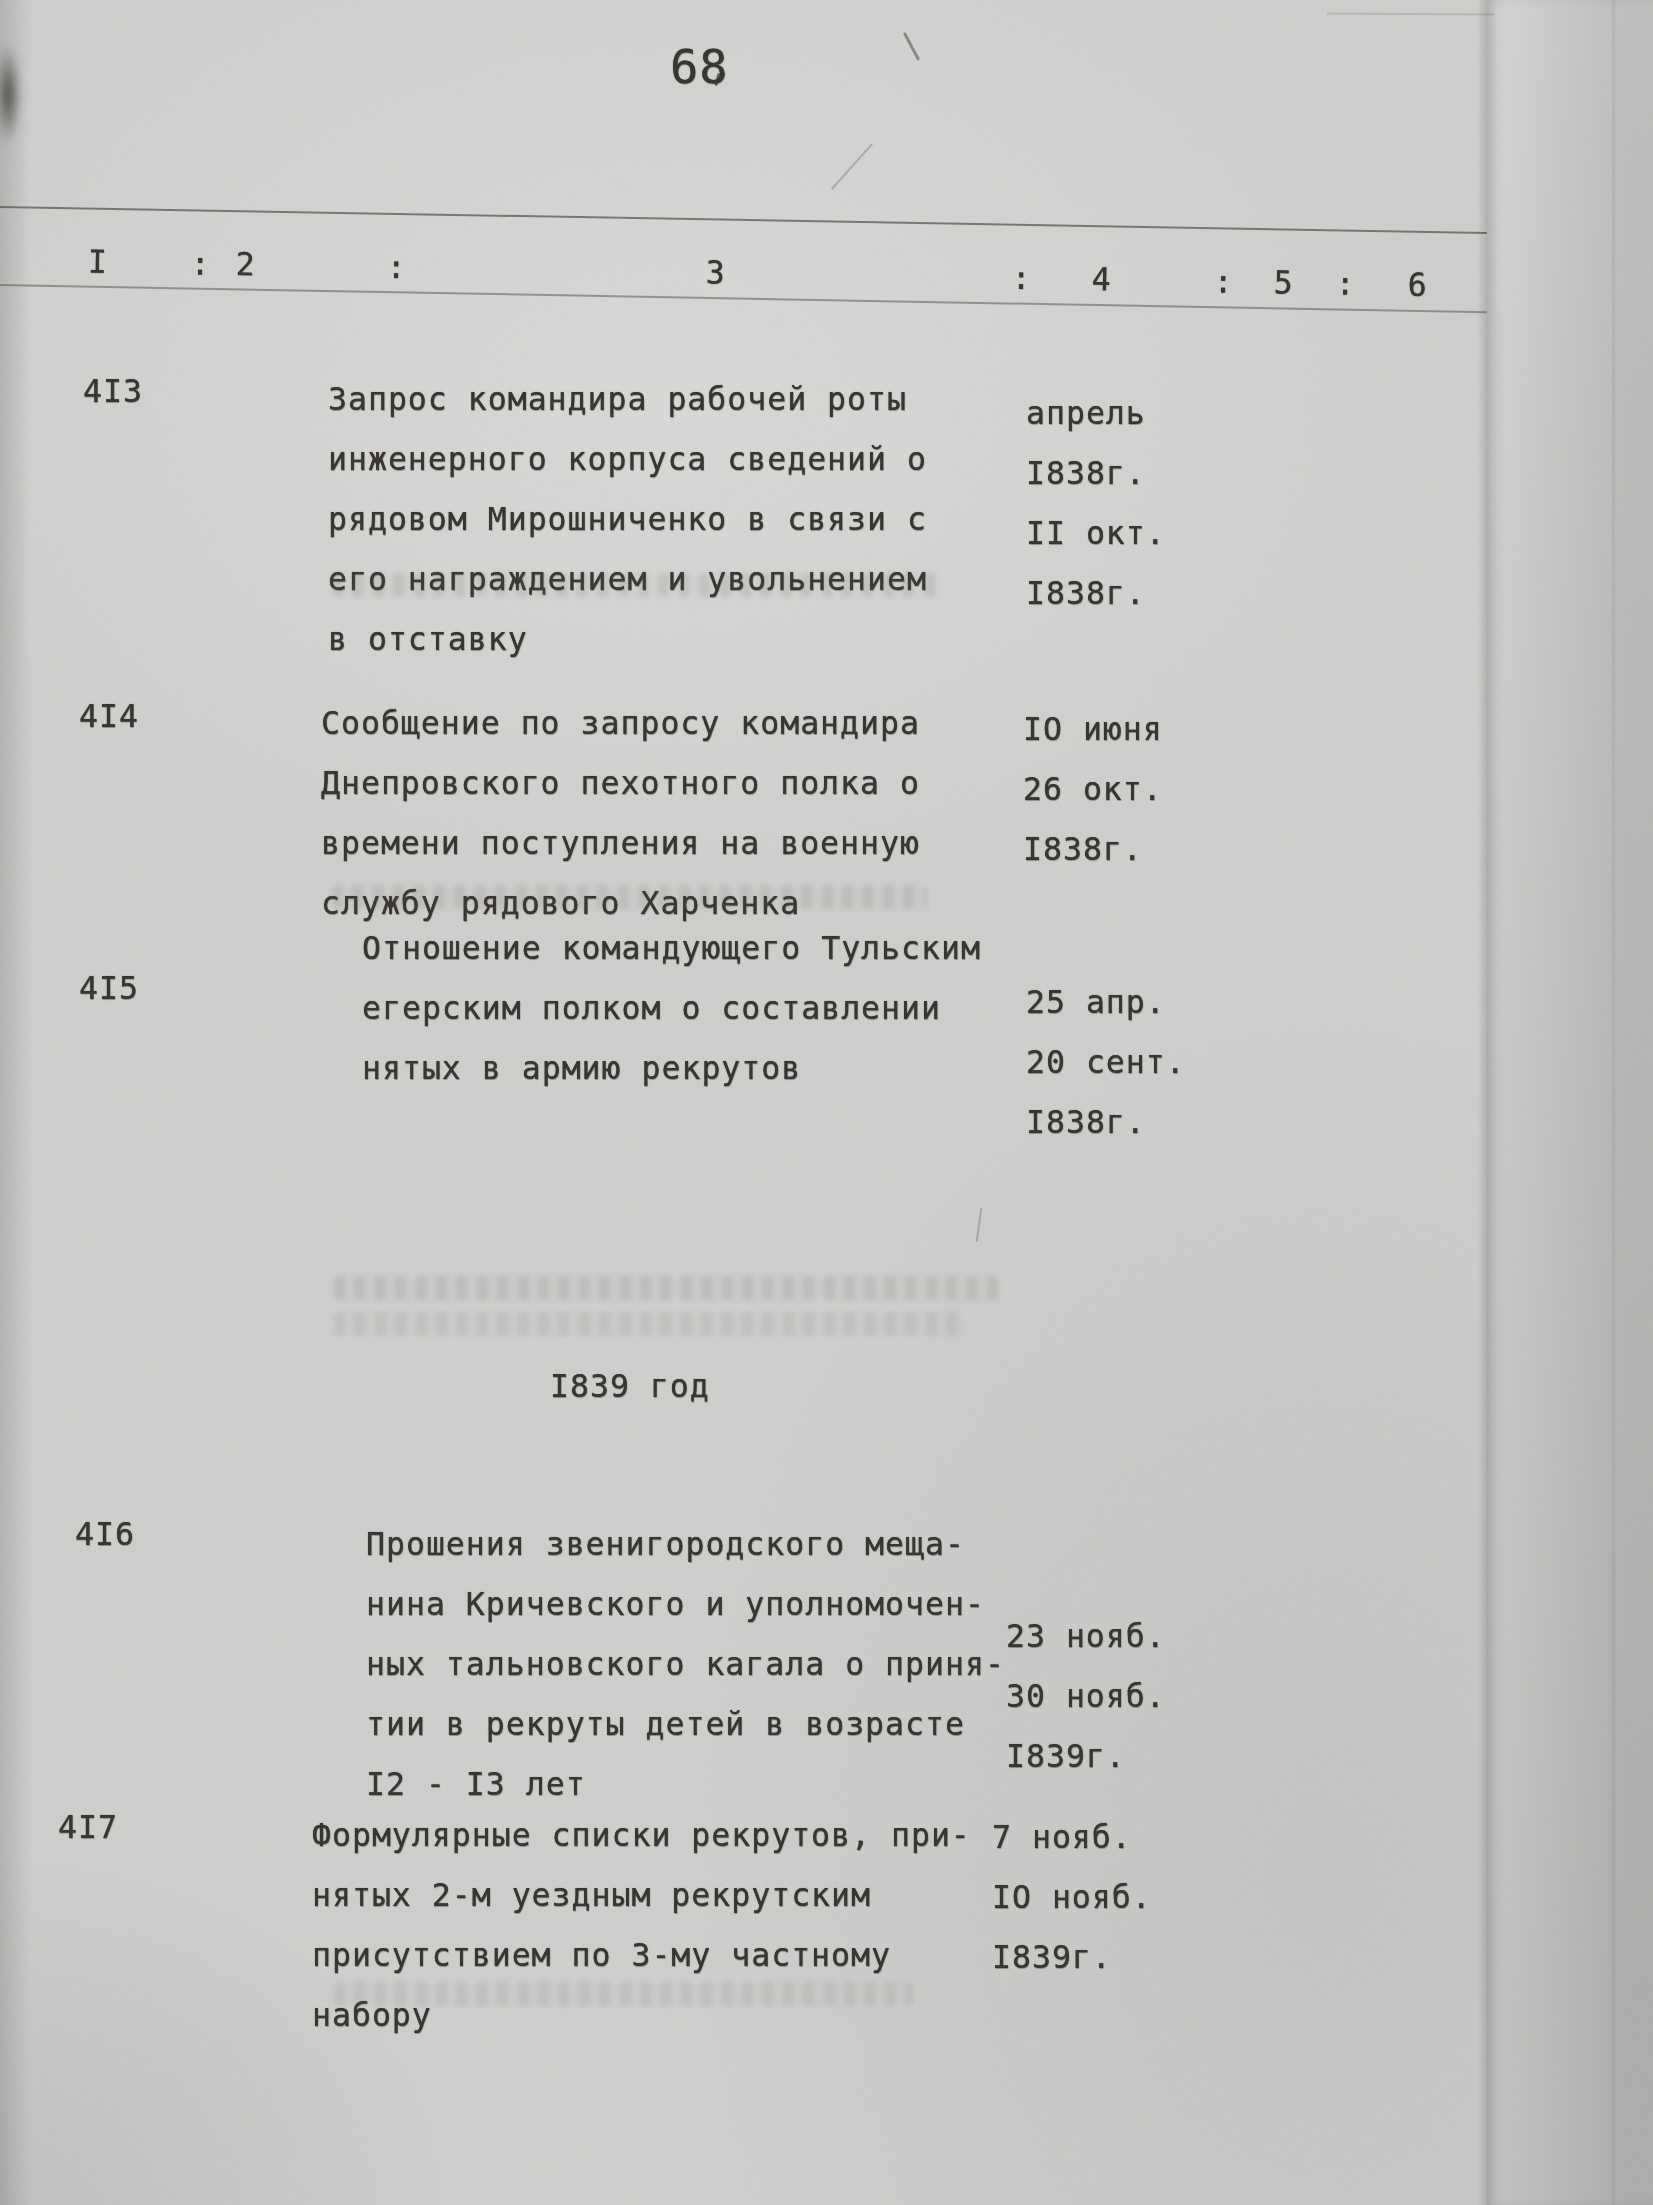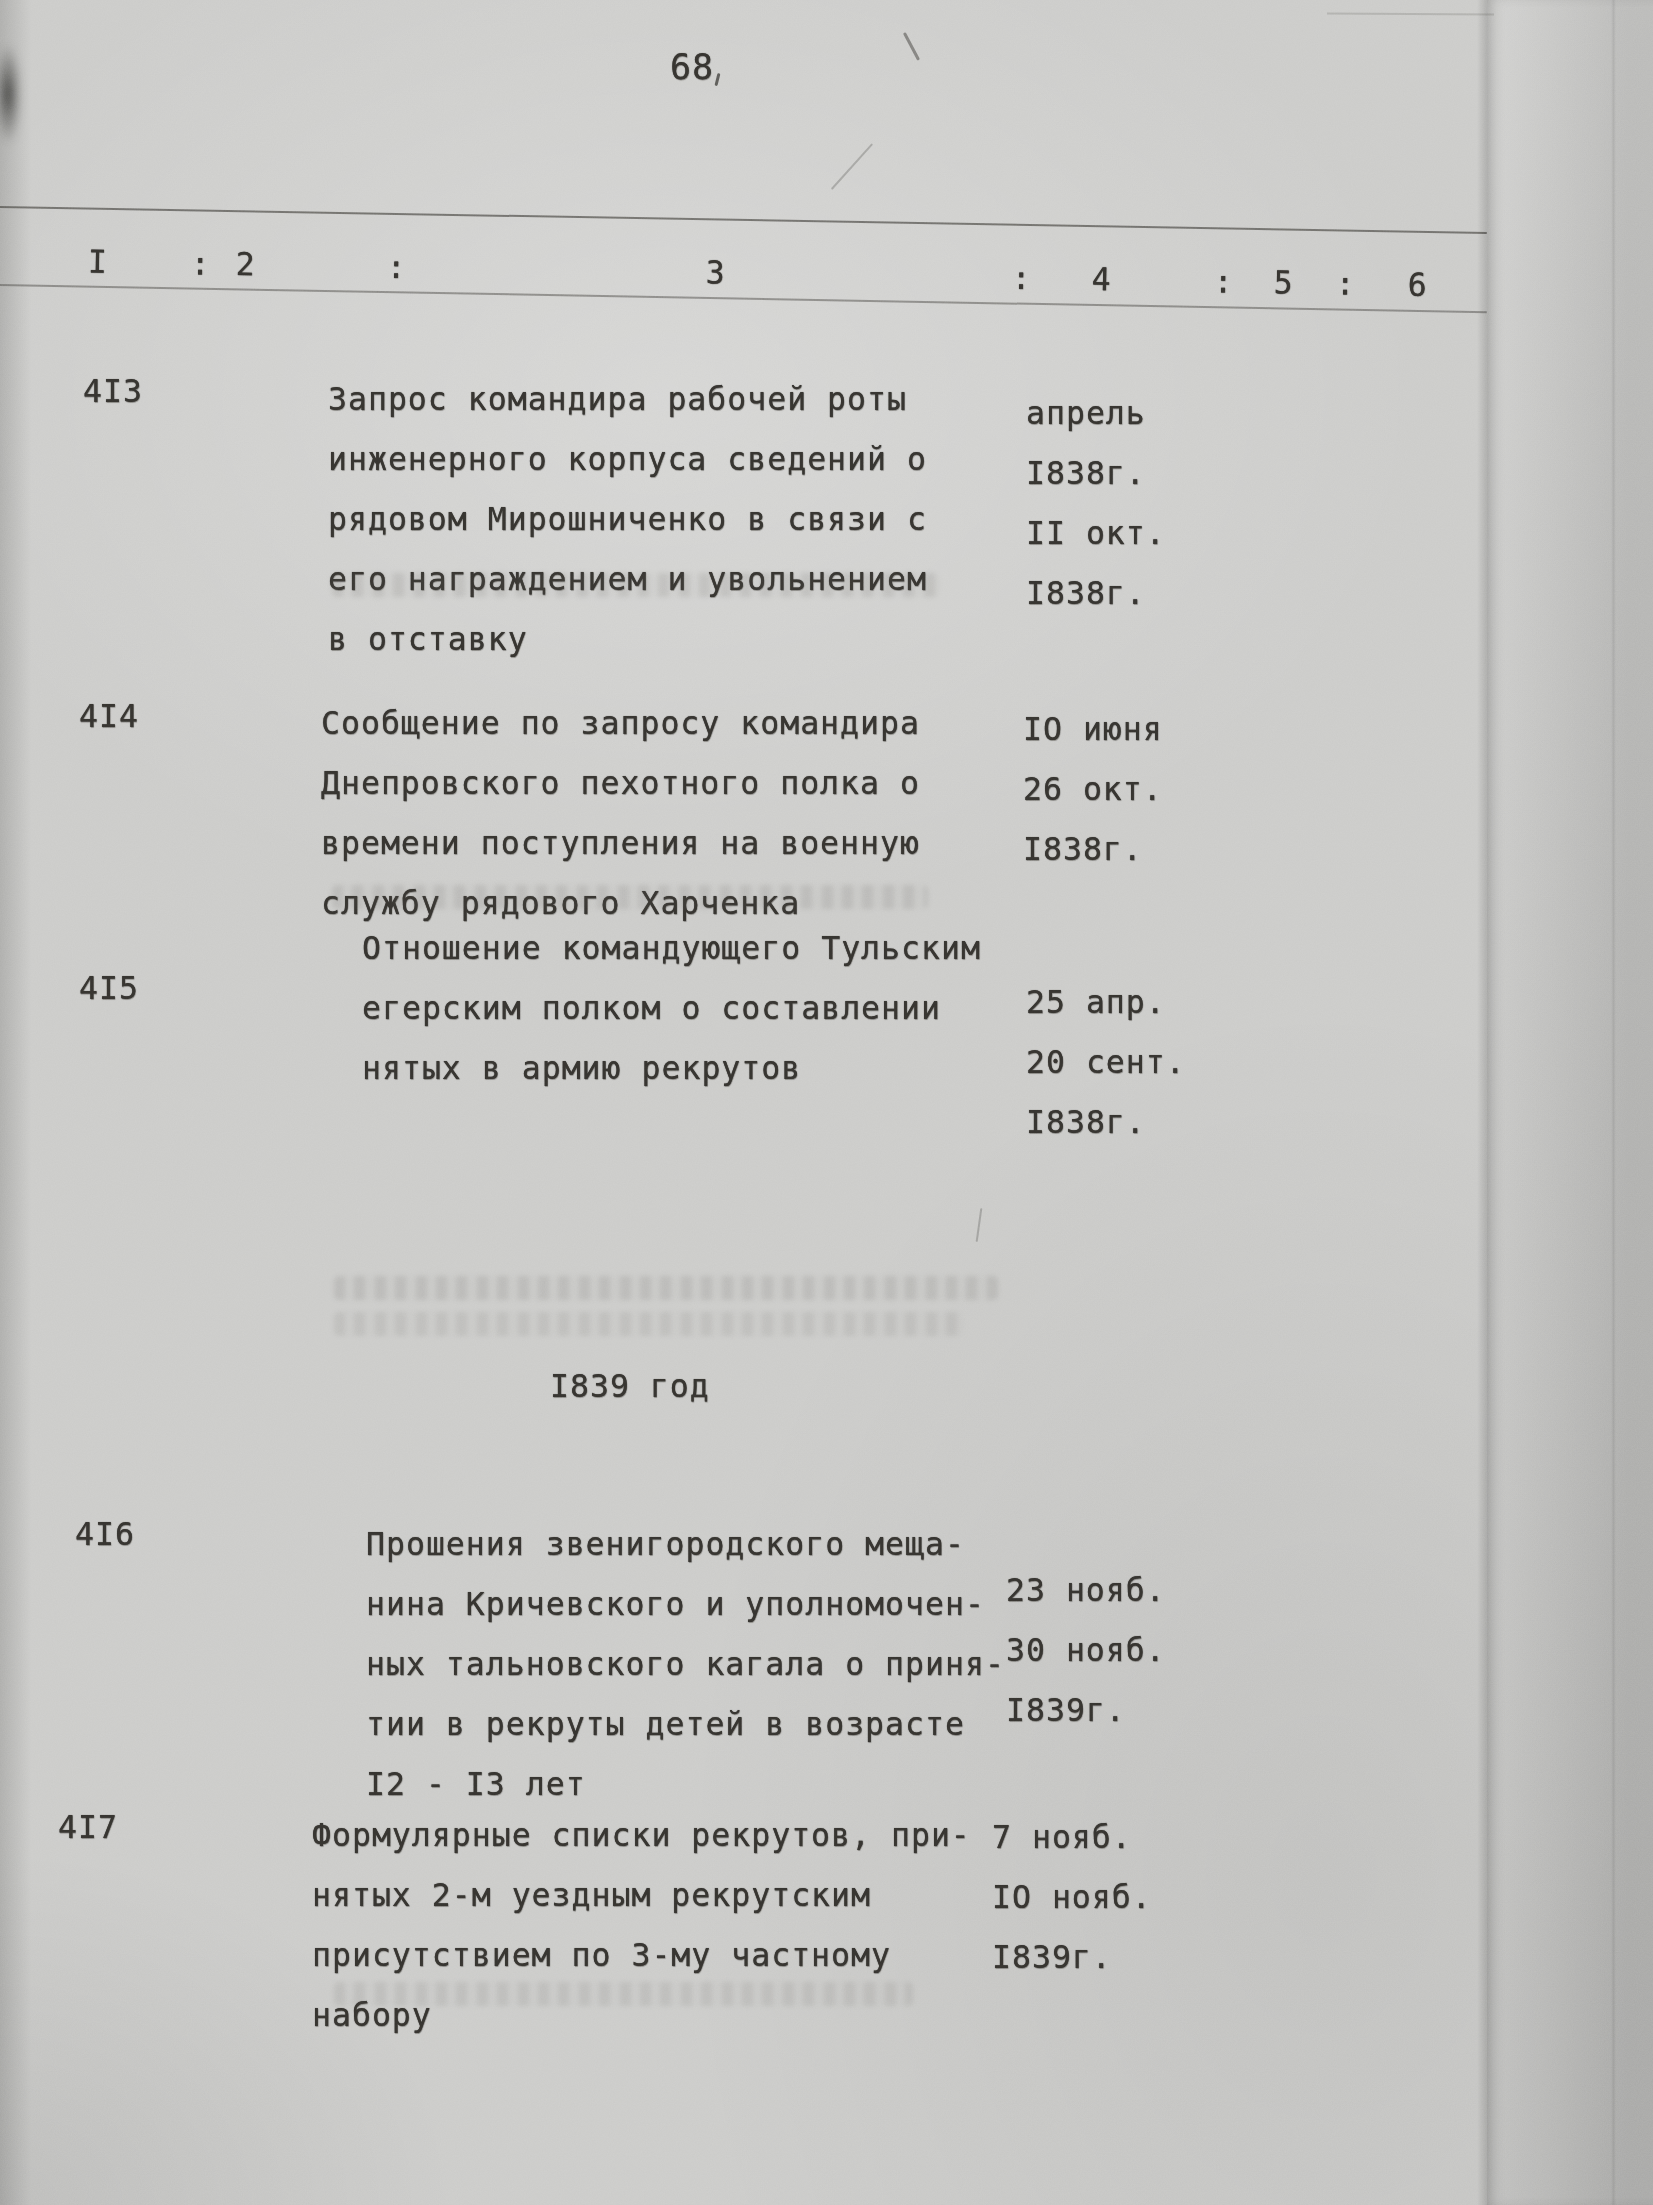--- a/index.html
+++ b/index.html
@@ -35,21 +35,21 @@
     background:linear-gradient(90deg, rgba(0,0,0,0.0), rgba(0,0,0,0.08), rgba(0,0,0,0.0));}
   .topedge{position:absolute;left:1327px;top:12.8px;width:167px;height:1.7px;
     background:rgba(60,60,58,0.18);transform:rotate(0.4deg);}
 
   
   .tw{
     position:absolute;white-space:pre;
     font-size:31.5px;line-height:60px;letter-spacing:1px;
     text-shadow:0 0 0.9px rgba(45,43,40,0.85), 0.5px 0.5px 0.7px rgba(70,68,64,0.45);
   }
-  .pagenum{font-size:35px;}
+  .pagenum{font-size:47px;}
   .pagenum-tick{position:absolute;left:716px;top:73px;width:2.6px;height:12.8px;
     background:rgba(55,53,50,0.75);transform:rotate(14deg);border-radius:1.7px;}
 
   
   .rule{position:absolute;left:0;width:1487px;transform-origin:left center;}
   .rule.top{top:206px;height:2px;background:rgba(78,76,72,0.72);transform:rotate(1.0deg);}
   .rule.bottom{top:284px;height:1.7px;background:rgba(84,82,78,0.55);transform:rotate(1.05deg);}
   .colhead{position:absolute;left:0;top:230px;width:1487px;height:41px;
     transform-origin:left center;transform:rotate(1.0deg);}
   .colhead span{position:absolute;top:0;}
@@ -100,21 +100,21 @@
         <div class="tw" style="left: 1023px; top: 699px;"><div class="cell-line">IO июня</div><div class="cell-line">26 окт.</div><div class="cell-line">I838г.</div></div>
       </div>
       <div>
         <div class="tw" style="left: 79px; top: 958px;">4I5</div>
         <div class="tw" style="left: 322px; top: 918px; margin-left: 40px;"><div class="cell-line">Отношение командующего Тульским</div><div class="cell-line">егерским полком о составлении</div><div class="cell-line">нятых в армию рекрутов</div></div>
         <div class="tw" style="left: 1026px; top: 972px;"><div class="cell-line">25 апр.</div><div class="cell-line">20 сент.</div><div class="cell-line">I838г.</div></div>
       </div>
       <div>
         <div class="tw" style="left: 75px; top: 1504px;">4I6</div>
         <div class="tw" style="left: 318px; top: 1514px; margin-left: 48px;"><div class="cell-line">Прошения звенигородского меща-</div><div class="cell-line">нина Кричевского и уполномочен-</div><div class="cell-line">ных тальновского кагала о приня-</div><div class="cell-line">тии в рекруты детей в возрасте</div><div class="cell-line">I2 - I3 лет</div></div>
-        <div class="tw" style="left: 1006px; top: 1560px;"><div class="cell-line">23 нояб.</div><div class="cell-line">30 нояб.</div><div class="cell-line">I839г.</div></div>
+        <div class="tw" style="left: 1006px; top: 1606px;"><div class="cell-line">23 нояб.</div><div class="cell-line">30 нояб.</div><div class="cell-line">I839г.</div></div>
       </div>
       <div>
         <div class="tw" style="left: 58px; top: 1797px;">4I7</div>
         <div class="tw" style="left: 312px; top: 1805px;"><div class="cell-line">Формулярные списки рекрутов, при-</div><div class="cell-line">нятых 2-м уездным рекрутским</div><div class="cell-line">присутствием по 3-му частному</div><div class="cell-line">набору</div></div>
         <div class="tw" style="left: 992px; top: 1807px;"><div class="cell-line">7 нояб.</div><div class="cell-line">IO нояб.</div><div class="cell-line">I839г.</div></div>
       </div>
     </div>
 
   <div class="tw" style="left:550px;top:1356px;">I839 год</div>
 

